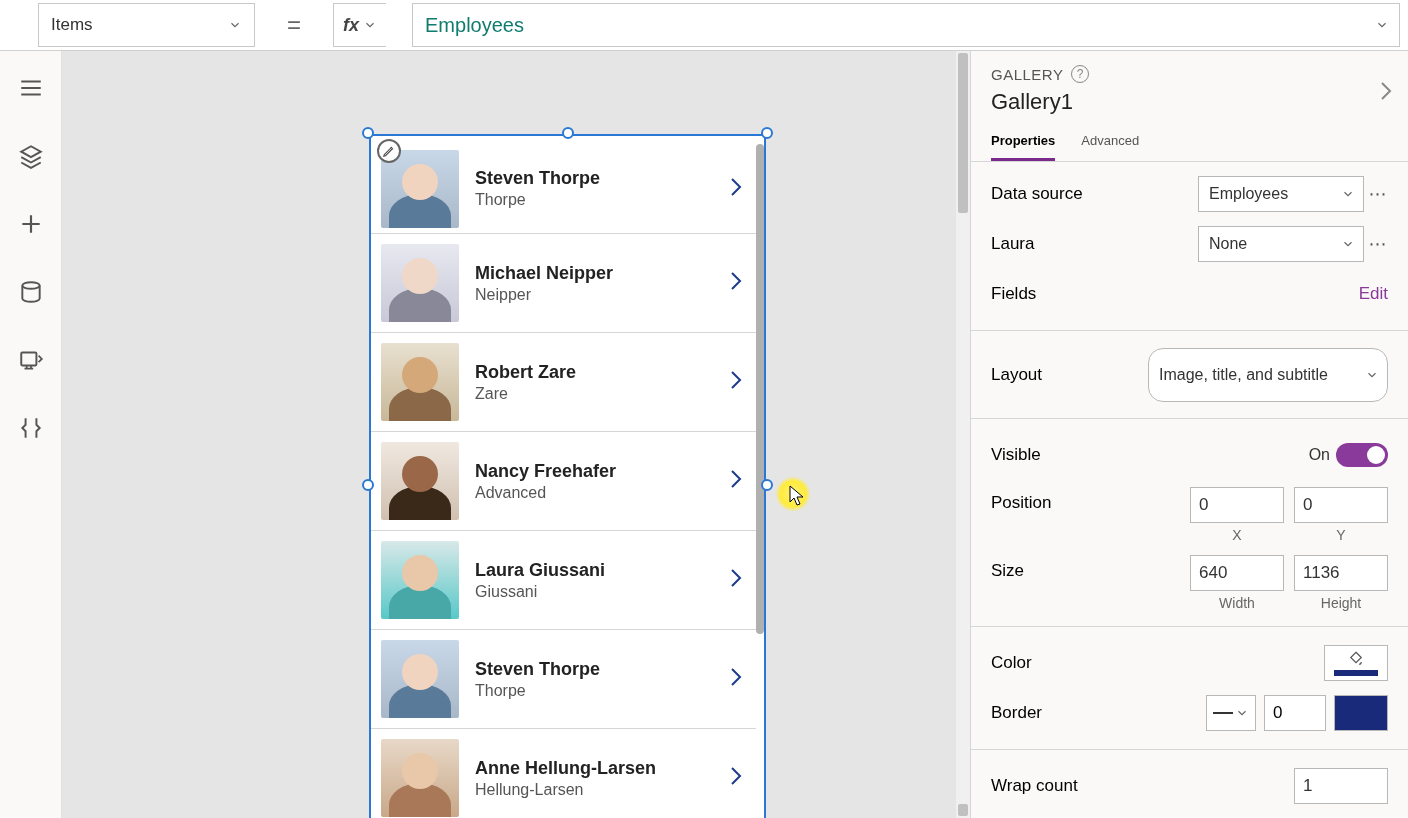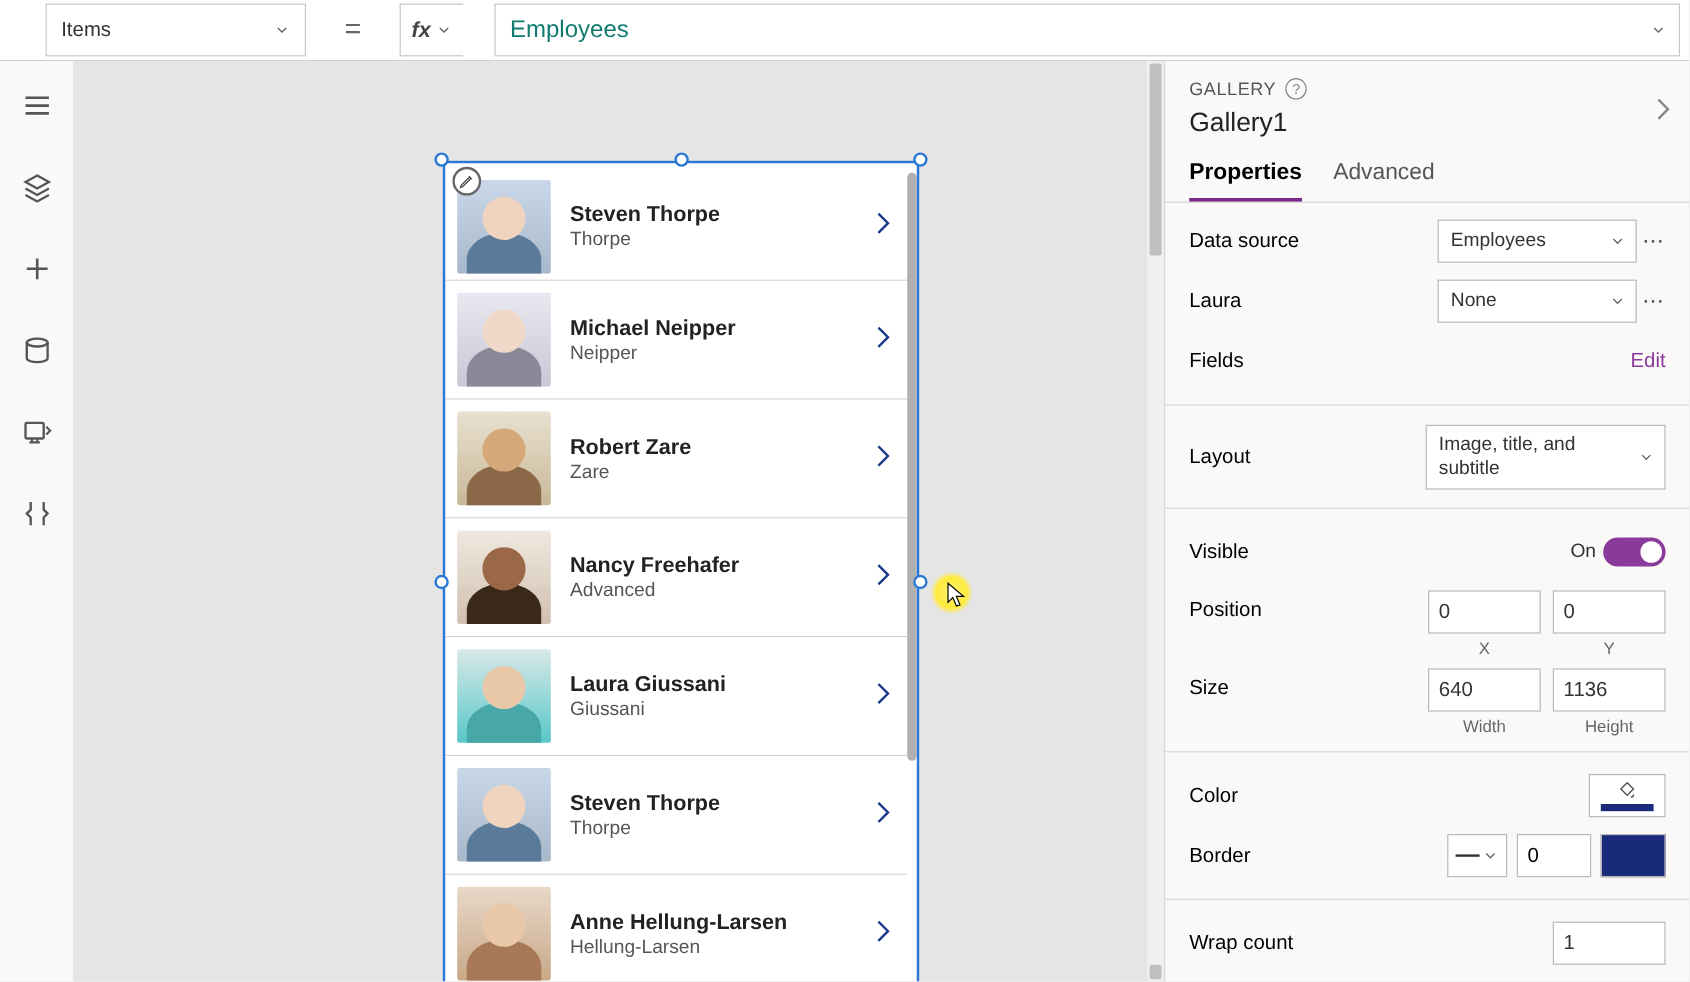--- a/index.html
+++ b/index.html
@@ -63,27 +63,27 @@
   .cursor-arrow { position:absolute; left:727px; top:434px; pointer-events:none;}
 
   
   .props { width:438px; background:#faf9f8; border-left:1px solid #d6d6d6; overflow:hidden; display:flex; flex-direction:column;}
   .props-hdr { padding:14px 20px 4px 20px; position:relative;}
   .props-type { font-size:15px; color:#555; letter-spacing:0.5px; display:flex; align-items:center; gap:8px;}
   .props-type .qmark{width:18px;height:18px;border:1.5px solid #888;border-radius:50%;display:flex;align-items:center;justify-content:center;font-size:12px;color:#888;}
   .props-name { font-size:22px; color:#222; margin-top:6px; }
   .props-expand { position:absolute; right:14px; top:28px; color:#666;}
   .props-tabs { display:flex; gap:26px; padding:14px 20px 0 20px; border-bottom:1px solid #d6d6d6;}
-  .ptab { font-size:19px; color:#555; padding-bottom:10px; cursor:pointer; }
+  .ptab { font-size:13px; color:#555; padding-bottom:10px; cursor:pointer; }
   .ptab.active { color:#000; font-weight:600; border-bottom:3px solid #7a2a8a; }
   .props-body { padding:14px 20px; display:flex; flex-direction:column; gap:14px; overflow-y:auto;}
   .prow { display:flex; align-items:center; min-height:36px; }
   .prow .lbl { flex:1; font-size:17px; color:#000000; }
   .pselect { width:166px; height:36px; border:1px solid #b8b8b8; background:#fff; display:flex; align-items:center; justify-content:space-between; padding:0 8px 0 10px; font-size:16px; color:#333; }
-  .pselect.wide { width:200px; height:54px; line-height:1.2; }
+  .pselect.wide { width:240px; height:54px; line-height:1.2;border-radius:15px; }
   .pdots { width:20px; text-align:center; color:#555; font-size:18px; letter-spacing:1px; margin-left:4px;}
   .plink { color:#8a3a9a; font-size:17px; cursor:pointer;margin-left:35px; }
   .divider { height:1px; background:#d6d6d6; margin:4px -20px; }
   .toggle-wrap{display:flex;align-items:center;gap:6px;}
   .toggle { width:52px; height:24px; background:#8a3a9a; border-radius:12px; position:relative; }
   .toggle::after{content:"";position:absolute;right:3px;top:3px;width:18px;height:18px;background:#fff;border-radius:50%;}
   .pinput { width:94px; height:36px; border:1px solid #b8b8b8; background:#fff; padding:0 8px; font-size:17px; color:#333; }
   .axis-pair{display:flex;gap:10px;}
   .axis-col{display:flex;flex-direction:column;align-items:center;gap:4px;}
   .axis-lbl{font-size:14px;color:#666;}

